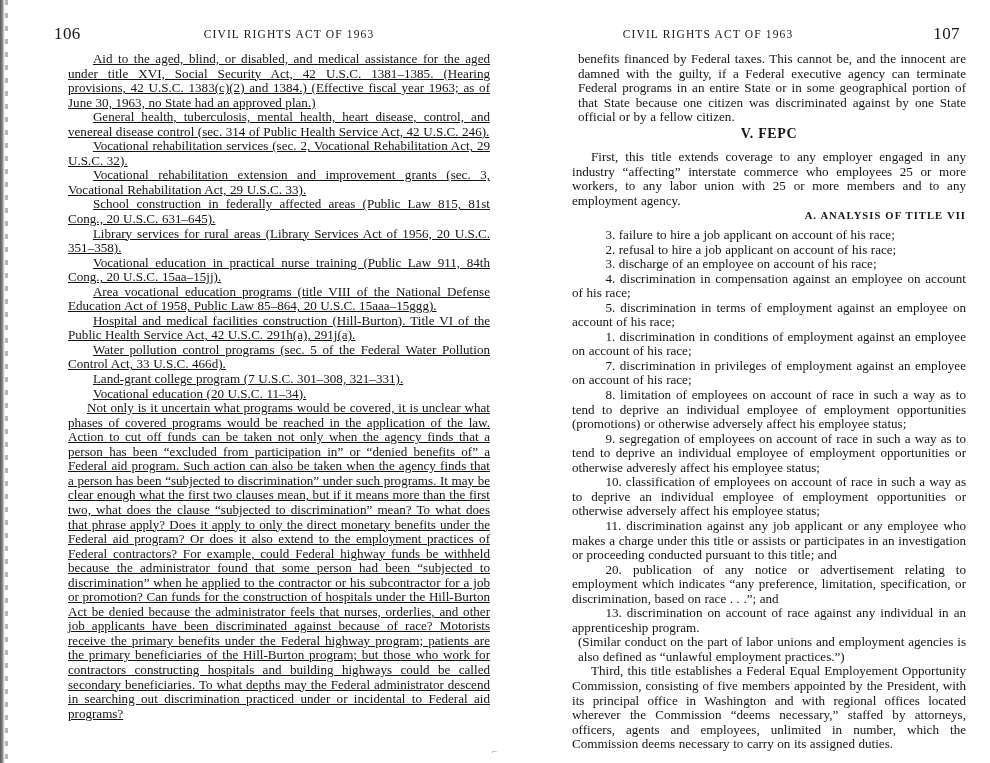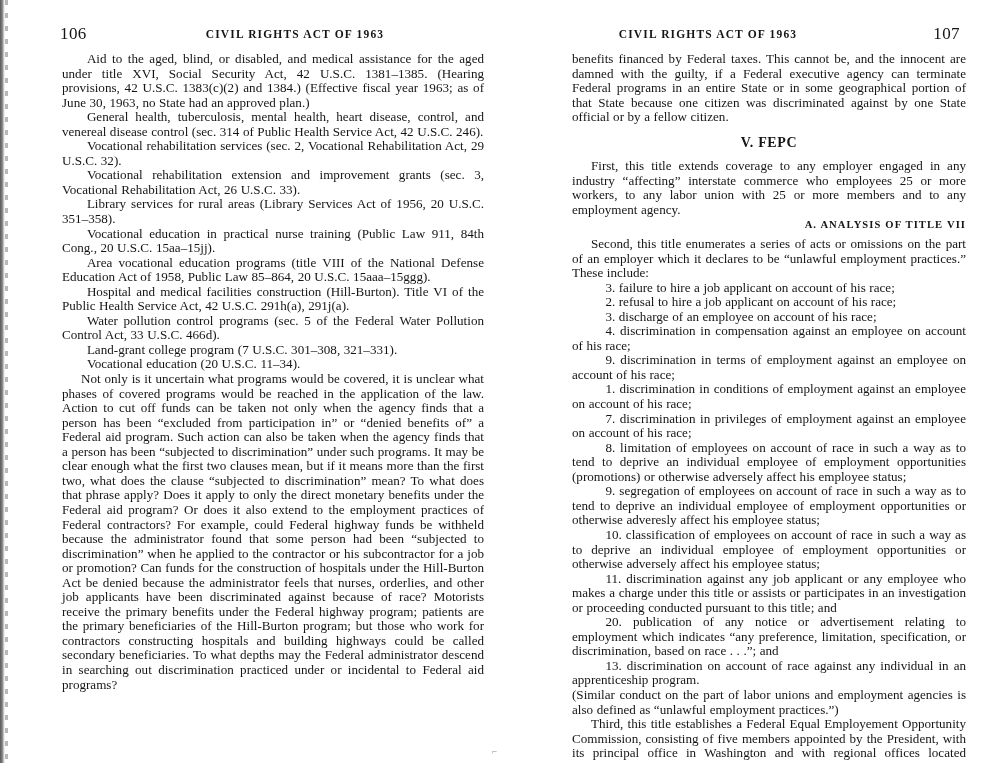--- a/index.html
+++ b/index.html
@@ -45,76 +45,75 @@
     inset: 0;
   }
 
   
   .running-head {
     position: absolute;
     top: 26px;
     height: 16px;
     line-height: 16px;
   }
-  .rh-left  { left: 60px;  width: 430px; }
+  .rh-left  { left: 54px;  width: 430px; }
   .rh-right { left: 500px; width: 460px; }
 
   .folio {
     font-size: 17px;
     letter-spacing: .4px;
   }
   .rh-left .folio  { float: left; }
   .rh-right .folio { float: right; }
 
   .rh-title {
     text-align: center;
     font-size: 11.5px;
     letter-spacing: 1.15px;
     font-variant: small-caps;
     text-transform: uppercase;
     white-space: nowrap;
-    font-weight: bold;
   }
   .rh-left .rh-title  { margin-left: 40px; }
   .rh-right .rh-title { margin-right: 44px; }
 
   
   .col {
     position: absolute;
     top: 52px;
     font-size: 13.1px;
     line-height: 14.55px;
     text-align: justify;
     -webkit-hyphens: none;
     hyphens: none;
     word-spacing: .02em;
   }
-  .col-left  { left: 62px;  width: 422px; }
+  .col-left  { left: 68px;  width: 422px; text-decoration: underline; }
   .col-right { left: 572px; width: 394px; }
 
   .col p {
     margin: 0;
     text-indent: 1.45em;
   }
   
   .col p.item        { text-indent: 2.55em; }
-  .col p.flush       { text-indent: 0; }
+  .col p.flush       { text-indent: 0; margin-left: 6px; }
   .col p.entry       { text-indent: 1.9em; }
 
   .subhead {
     margin: 1px 0 0 0;
     text-indent: 0;
     text-align: right;
     font-size: 10.6px;
     letter-spacing: 1.05px;
     text-transform: uppercase;
     font-variant: small-caps;
   }
   .section-title {
-    margin: 11px 0 9px 0;
+    margin: 2px 0 9px 0;
     text-indent: 0;
     text-align: center;
     font-size: 14px;
     letter-spacing: .6px;
   }
   .spacer-sm { height: 4px; }
 
   
   .page-mark {
     position: absolute;
@@ -139,48 +138,48 @@
 
   <div class="running-head rh-right">
     <span class="folio">107</span>
     <div class="rh-title">CIVIL RIGHTS ACT OF 1963</div>
   </div>
 
   <div class="col col-left">
     <p class="entry">Aid to the aged, blind, or disabled, and medical assistance for the aged under title XVI, Social Security Act, 42 U.S.C. 1381–1385. (Hearing provisions, 42 U.S.C. 1383(c)(2) and 1384.) (Effective fiscal year 1963; as of June 30, 1963, no State had an approved plan.)</p>
     <p class="entry">General health, tuberculosis, mental health, heart disease, control, and venereal disease control (sec. 314 of Public Health Service Act, 42 U.S.C. 246).</p>
     <p class="entry">Vocational rehabilitation services (sec. 2, Vocational Rehabilitation Act, 29 U.S.C. 32).</p>
-    <p class="entry">Vocational rehabilitation extension and improvement grants (sec. 3, Vocational Rehabilitation Act, 26 U.S.C. 33).</p>
+    <p class="entry">Vocational rehabilitation extension and improvement grants (sec. 3, Vocational Rehabilitation Act, 29 U.S.C. 33).</p>
+    <p class="entry">School construction in federally affected areas (Public Law 815, 81st Cong., 20 U.S.C. 631–645).</p>
     <p class="entry">Library services for rural areas (Library Services Act of 1956, 20 U.S.C. 351–358).</p>
     <p class="entry">Vocational education in practical nurse training (Public Law 911, 84th Cong., 20 U.S.C. 15aa–15jj).</p>
     <p class="entry">Area vocational education programs (title VIII of the National Defense Education Act of 1958, Public Law 85–864, 20 U.S.C. 15aaa–15ggg).</p>
     <p class="entry">Hospital and medical facilities construction (Hill-Burton). Title VI of the Public Health Service Act, 42 U.S.C. 291h(a), 291j(a).</p>
     <p class="entry">Water pollution control programs (sec. 5 of the Federal Water Pollution Control Act, 33 U.S.C. 466d).</p>
     <p class="entry">Land-grant college program (7 U.S.C. 301–308, 321–331).</p>
     <p class="entry">Vocational education (20 U.S.C. 11–34).</p>
     <p>Not only is it uncertain what programs would be covered, it is unclear what phases of covered programs would be reached in the application of the law. Action to cut off funds can be taken not only when the agency finds that a person has been “excluded from participation in” or “denied benefits of” a Federal aid program. Such action can also be taken when the agency finds that a person has been “subjected to discrimination” under such programs. It may be clear enough what the first two clauses mean, but if it means more than the first two, what does the clause “subjected to discrimination” mean? To what does that phrase apply? Does it apply to only the direct monetary benefits under the Federal aid program? Or does it also extend to the employment practices of Federal contractors? For example, could Federal highway funds be withheld because the administrator found that some person had been “subjected to discrimination” when he applied to the contractor or his subcontractor for a job or promotion? Can funds for the construction of hospitals under the Hill-Burton Act be denied because the administrator feels that nurses, orderlies, and other job applicants have been discriminated against because of race? Motorists receive the primary benefits under the Federal highway program; patients are the primary beneficiaries of the Hill-Burton program; but those who work for contractors constructing hospitals and building highways could be called secondary beneficiaries. To what depths may the Federal administrator descend in searching out discrimination practiced under or incidental to Federal aid programs?</p>
   </div>
 
   <div class="col col-right">
     <p class="flush">benefits financed by Federal taxes. This cannot be, and the innocent are damned with the guilty, if a Federal executive agency can terminate Federal programs in an entire State or in some geographical portion of that State because one citizen was discriminated against by one State official or by a fellow citizen.</p>
 
     <h2 class="section-title">V. FEPC</h2>
 
     <p>First, this title extends coverage to any employer engaged in any industry “affecting” interstate commerce who employees 25 or more workers, to any labor union with 25 or more members and to any employment agency.</p>
 
     <h3 class="subhead">A. ANALYSIS OF TITLE VII</h3>
     <div class="spacer-sm"></div>
 
-    <p>Second, this title enumerates a series of acts or omissions on the part of an employer which it declares to be “unlawful employment practices.” These include:</p>
 
     <p class="item">3. failure to hire a job applicant on account of his race;</p>
     <p class="item">2. refusal to hire a job applicant on account of his race;</p>
     <p class="item">3. discharge of an employee on account of his race;</p>
     <p class="item">4. discrimination in compensation against an employee on account of his race;</p>
-    <p class="item">9. discrimination in terms of employment against an employee on account of his race;</p>
+    <p class="item">5. discrimination in terms of employment against an employee on account of his race;</p>
     <p class="item">1. discrimination in conditions of employment against an employee on account of his race;</p>
     <p class="item">7. discrimination in privileges of employment against an employee on account of his race;</p>
     <p class="item">8. limitation of employees on account of race in such a way as to tend to deprive an individual employee of employment opportunities (promotions) or otherwise adversely affect his employee status;</p>
     <p class="item">9. segregation of employees on account of race in such a way as to tend to deprive an individual employee of employment opportunities or otherwise adveresly affect his employee status;</p>
     <p class="item">10. classification of employees on account of race in such a way as to deprive an individual employee of employment opportunities or otherwise adversely affect his employee status;</p>
     <p class="item">11. discrimination against any job applicant or any employee who makes a charge under this title or assists or participates in an investigation or proceeding conducted pursuant to this title; and</p>
     <p class="item">20. publication of any notice or advertisement relating to employment which indicates “any preference, limitation, specification, or discrimination, based on race . . .”; and</p>
     <p class="item">13. discrimination on account of race against any individual in an apprenticeship program.</p>
 
     <p class="flush">(Similar conduct on the part of labor unions and employment agencies is also defined as “unlawful employment practices.”)</p>

